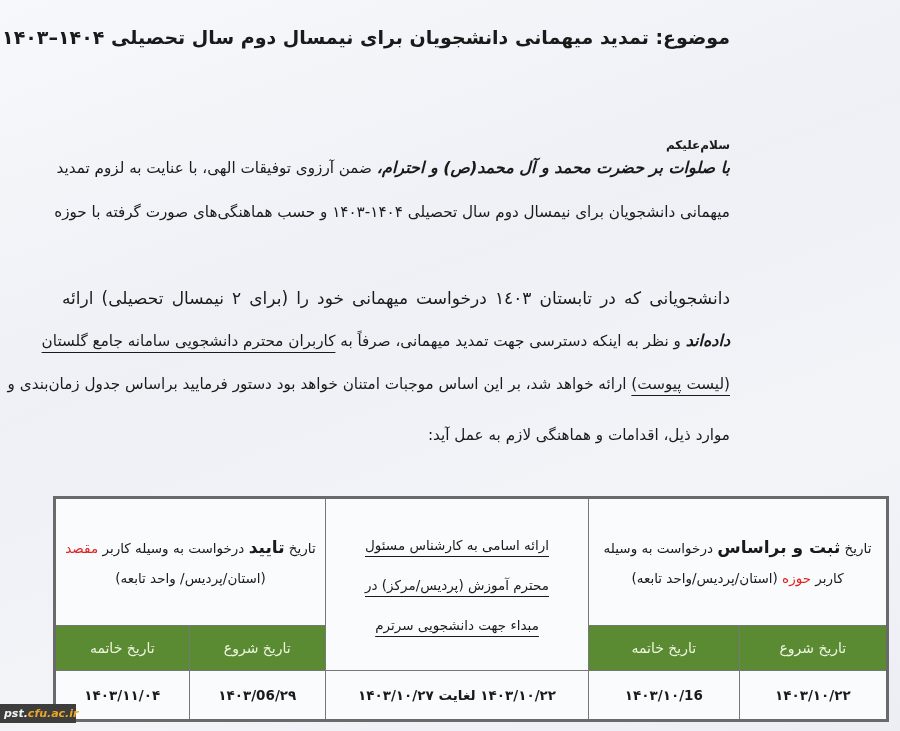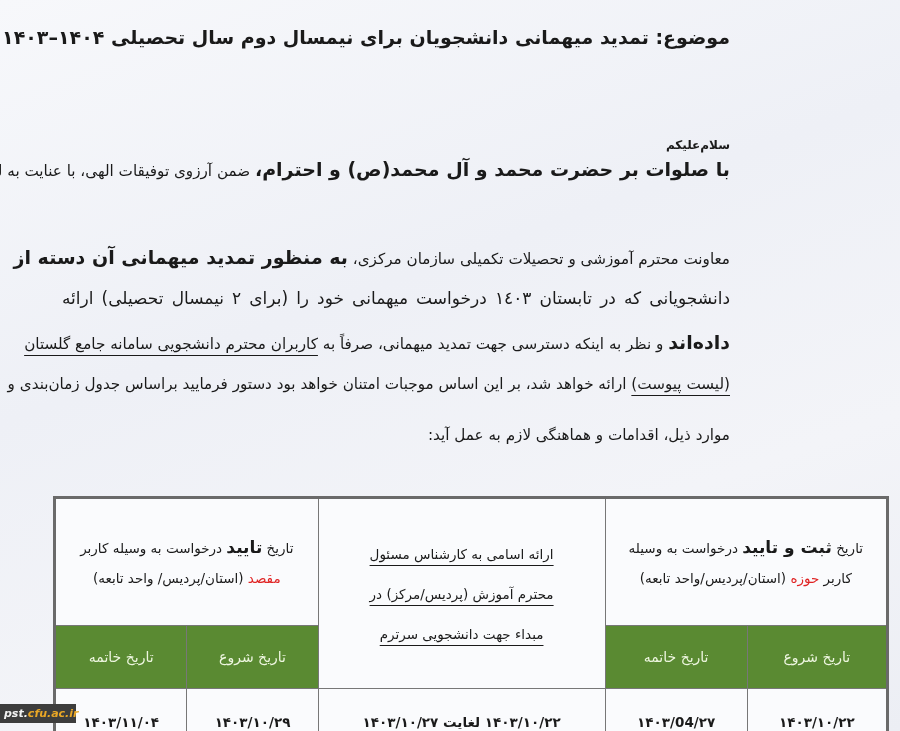--- a/index.html
+++ b/index.html
@@ -7,37 +7,37 @@
     width: 900px; height: 731px; overflow: hidden; position: relative;
     background: linear-gradient(160deg, #f7f8fb 0%, #eef0f6 40%, #f3f4f8 70%, #eceef4 100%);
     font-family: "DejaVu Sans", sans-serif; color: #1a1a1a;
   }
   .page { position: absolute; left: 0; top: 0; width: 754px; height: 731px; direction: rtl; }
   .line { position: absolute; right: 23px; white-space: nowrap; }
   .subject { top: 26px; font-size: 19px; font-weight: bold; right: 24px; }
   .greet { top: 90px; font-size: 12px; font-weight: bold; right: 24px; margin-top: 48px; }
   .para { left: 62px; right: 24px; text-align: justify; text-align-last: justify; font-size: 15.2px; }
   .para.b { font-weight: normal; font-size: 17px; }
-  .para .bold { font-weight: bold; font-size: 19px; }
+  .para .bold { font-weight: bold; font-size: 16px; font-style: italic; }
   .u { text-decoration: underline; text-underline-offset: 6px; }
   .l1 { top: 158px; } .l2 { top: 203px; } .l3 { top: 246px; } .l4 { top: 288px; }
   .l5 { top: 331px; } .l6 { top: 375px; } .l7 { top: 426px; }
   .l7 { text-align-last: right; }
   .red { color: #e02424; }
 
   table.sched {
     position: absolute; left: 53px; top: 496px; width: 836px;
     border-collapse: collapse; direction: rtl;
     border: 3px solid #6a6a6a; background: #fafbfd;
   }
   table.sched td {
     border: 1.5px solid #777; text-align: center; vertical-align: middle;
-    font-size: 13.5px; padding: 13px;
+    font-size: 13.5px; padding: 4px;
   }
-  .hdr-cell { height: 118px; line-height: 30px; padding: 4px 20px !important; }
+  .hdr-cell { height: 118px; line-height: 30px; padding: 4px 8px !important; }
   .hdr-cell .strong { font-weight: bold; font-size: 17px; }
   .green td.g { background: #5a8a32; color: #eef6e0; height: 36px; font-size: 14px; }
   .dates td { height: 40px; font-size: 14px; font-weight: bold; letter-spacing: 1px; }
 
   .watermark {
     position: absolute; left: 0; top: 704px; width: 72px; height: 19px;
     background: #3d3d3d; font-size: 11px; font-style: italic; font-weight: bold;
     line-height: 19px; padding-left: 4px; direction: ltr;
   }
   .watermark .w1 { color: #f2f2f2; }
@@ -47,58 +47,56 @@
 <body>
 
 <div class="page">
 
   <div class="line subject">موضوع: تمدید میهمانی دانشجویان برای نیمسال دوم سال تحصیلی ۱۴۰۴–۱۴۰۳ (کل کشور)</div>
   <div class="line greet">سلام‌علیکم</div>
 
   <div class="line para l1">
     <span class="bold">با صلوات بر حضرت محمد و آل محمد(ص) و احترام،</span><span> ضمن آرزوی توفیقات الهی، با عنایت به لزوم تمدید</span>
   </div>
-  <div class="line para l3">
-    <span>معاونت محترم آموزشی و تحصیلات تکمیلی سازمان مرکزی، </span><span class="bold">به منظور تمدید میهمانی آن دسته از</span>
-  </div>
+  <div class="line para l2">میهمانی دانشجویان برای نیمسال دوم سال تحصیلی ۱۴۰۴-۱۴۰۳ و حسب هماهنگی‌های صورت گرفته با حوزه</div>
   <div class="line para b l4">دانشجویانی که در تابستان ۱٤۰۳ درخواست میهمانی خود را (برای ۲ نیمسال تحصیلی) ارائه</div>
   <div class="line para l5">
     <span class="bold">داده‌اند</span><span> و نظر به اینکه دسترسی جهت تمدید میهمانی، صرفاً به </span><span class="u">کاربران محترم دانشجویی سامانه جامع گلستان</span>
   </div>
   <div class="line para l6">
     <span class="u">(لیست پیوست)</span><span> ارائه خواهد شد، بر این اساس موجبات امتنان خواهد بود دستور فرمایید براساس جدول زمان‌بندی و</span>
   </div>
   <div class="line para l7">موارد ذیل، اقدامات و هماهنگی لازم به عمل آید:</div>
 
   <table class="sched">
     <tbody>
         <tr>
       <td colspan="2" class="hdr-cell" style="width:290px">
-        <span>تاریخ </span><span class="strong">ثبت و تایید</span><span> درخواست به وسیله کاربر </span><span class="red">حوزه</span><span> (استان/پردیس/واحد تابعه)</span>
+        <span>تاریخ </span><span class="strong">ثبت و براساس</span><span> درخواست به وسیله کاربر </span><span class="red">حوزه</span><span> (استان/پردیس/واحد تابعه)</span>
       </td>
       <td rowspan="2" class="hdr-cell" style="width:246px; line-height:40px">
         <div class="u">ارائه اسامی به کارشناس مسئول</div>
         <div class="u">محترم آموزش (پردیس/مرکز) در</div>
         <div class="u">مبداء جهت دانشجویی سرترم</div>
       </td>
       <td colspan="2" class="hdr-cell" style="width:260px">
         <span>تاریخ </span><span class="strong">تایید</span><span> درخواست به وسیله کاربر </span><span class="red">مقصد</span><span> (استان/پردیس/ واحد تابعه)</span>
       </td>
     </tr>
     <tr class="green">
       <td class="g">تاریخ شروع</td>
       <td class="g">تاریخ خاتمه</td>
       <td class="g">تاریخ شروع</td>
       <td class="g">تاریخ خاتمه</td>
     </tr>
     <tr class="dates">
       <td>۱۴۰۳/۱۰/۲۲</td>
-      <td>۱۴۰۳/04/۲۷</td>
+      <td>۱۴۰۳/۱۰/16</td>
       <td>۱۴۰۳/۱۰/۲۲ لغایت ۱۴۰۳/۱۰/۲۷</td>
-      <td>۱۴۰۳/۱۰/۲۹</td>
+      <td>۱۴۰۳/06/۲۹</td>
       <td>۱۴۰۳/۱۱/۰۴</td>
     </tr>
   </tbody>
     </table>
 
 </div>
 
 <div class="watermark">
   <span class="w1">pst.</span><span class="w2">cfu.ac.ir</span>
 </div>

